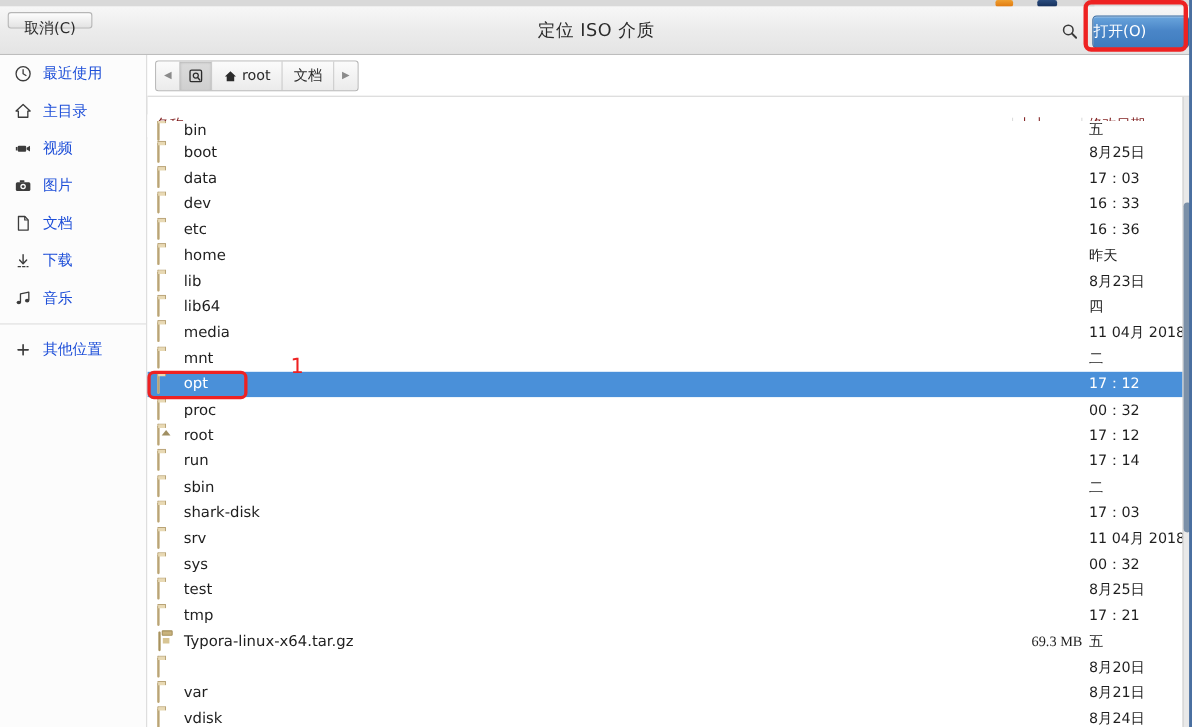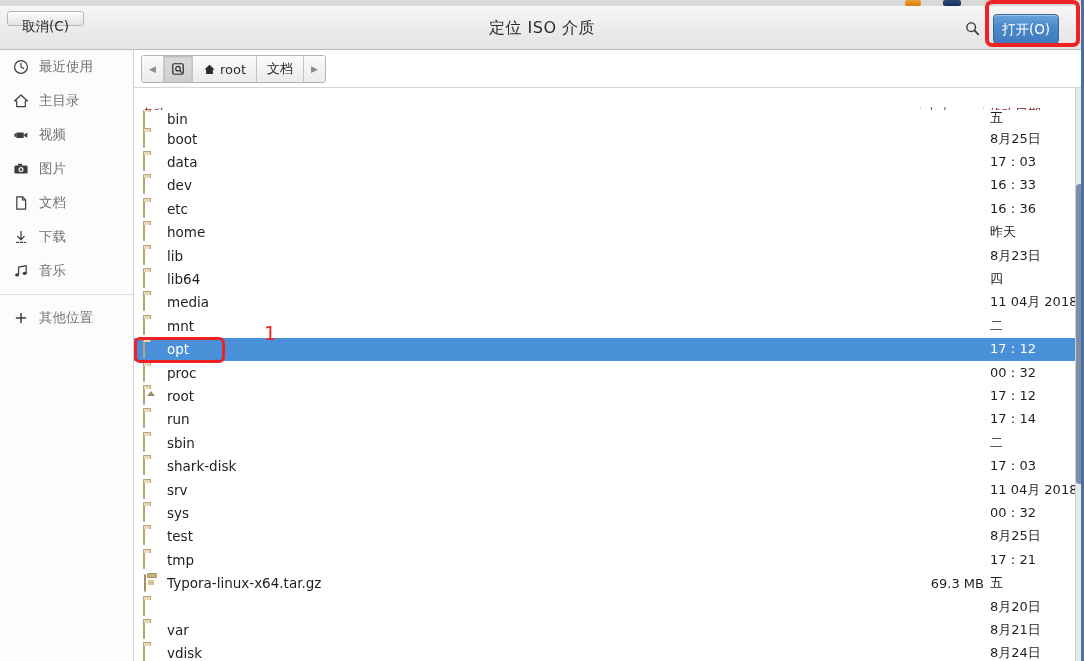--- a/index.html
+++ b/index.html
@@ -49,25 +49,25 @@
     font-size: 13.5px; line-height: 29px; text-align: center;
     cursor: pointer;
   }
   .search-btn {
     position: absolute; left: 957px; top: 8px; width: 30px; height: 28px;
     background: transparent; border: none;
     display: flex; align-items: center; justify-content: center;
     cursor: pointer;
   }
   .open-btn {
-    position: absolute; left: 993px; top: 8px; width: 66px; height: 30px;
+    position: absolute; left: 993px; top: 8px; width: 88px; height: 30px;
     background: linear-gradient(180deg,#6aa5dc 0%, #4a86c8 45%, #3f7cbe 100%);
     border: 1px solid #34689f;
     border-radius: 4px;
-    color: #ffffff; font-size: 13.5px; line-height: 28px; text-align: center;
+    color: #ffffff; font-size: 13.5px; line-height: 28px; text-align: left;
     box-shadow: 0 1px 0 rgba(255,255,255,.35) inset;
     cursor: pointer;
   }
 
   
   .annot-box {
     position: absolute;
     border: 4px solid #ee2222;
     border-radius: 7px;
     pointer-events: none;
@@ -87,21 +87,21 @@
   .sidebar {
     position: absolute; left: 0; top: 50px; width: 134px; height: 611px;
     background: #fcfcfc;
     border-right: 1px solid #d2d2d2;
   }
   .side-item {
     position: relative;
     height: 34px;
     display: flex; align-items: center;
     padding-left: 12px;
-    font-size: 13.5px; color: #737373;
+    font-size: 13.5px; color: #1d4ed8;
     cursor: pointer;
   }
   .side-icon {
     width: 18px; height: 18px;
     margin-right: 9px;
     display: flex; align-items: center; justify-content: center;
     flex: 0 0 18px;
   }
   .side-sep {
     height: 1px; background: #dddddd; margin: 6px 0 6px 0;
@@ -173,20 +173,21 @@
   }
   .frow.selected { background: #4a90d9; color: #ffffff; }
   .f-icon {
     width: 16px; height: 16px; margin: 0 8px 0 9px; flex: 0 0 16px;
     position: relative;
   }
   .f-name { flex: 1 1 auto; white-space: nowrap; overflow: hidden; }
   .f-size {
     position: absolute; left: 700px; width: 150px; text-align: right;
     font-size: 13px;
+    font-family: Liberation Serif, serif;
   }
   .f-date {
     position: absolute; left: 856px; width: 120px; text-align: left;
     font-size: 13px; color: #1f1f1f;
   }
   .frow.selected .f-date, .frow.selected .f-size { color: #ffffff; }
 
   
   .ico-folder {
     width: 15px; height: 13px; margin-top: 2px;

